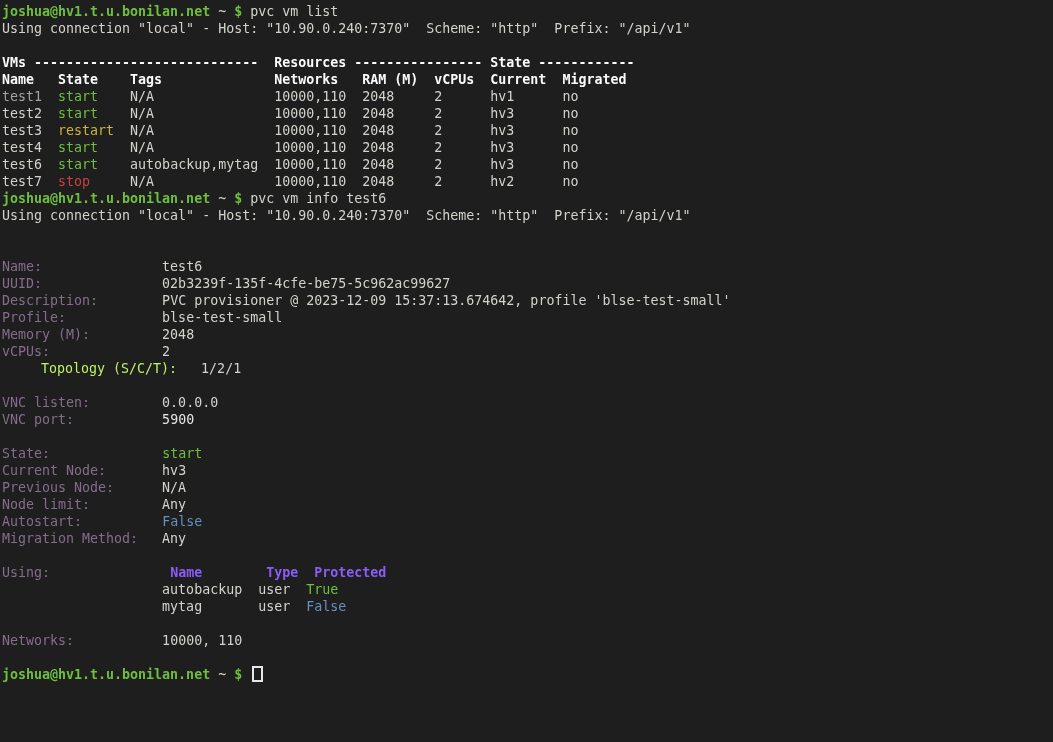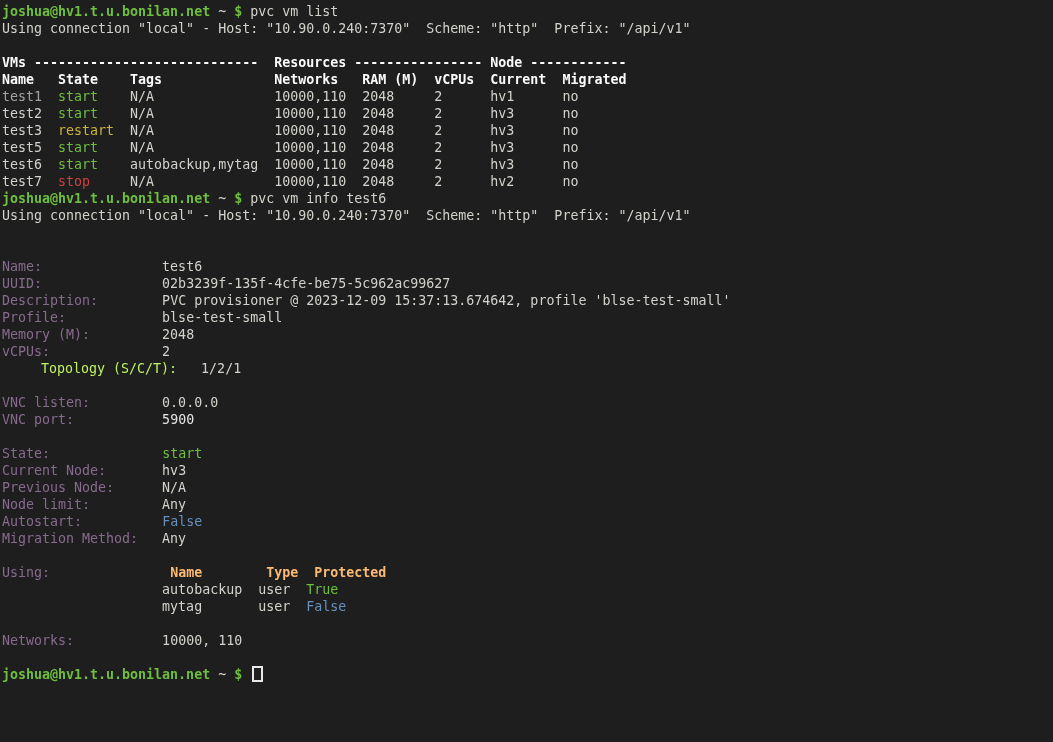--- a/index.html
+++ b/index.html
@@ -32,26 +32,26 @@
     margin-top: -2px;
   }
 </style>
 </head>
 <body style="background: rgb(30, 30, 30);">
 
 <div class="terminal" id="terminal" style="background: rgb(30, 30, 30); color: rgb(211, 210, 204);">
     <div class="line"><span style="color: rgb(111, 191, 63); font-weight: bold;">joshua@hv1.t.u.bonilan.net</span><span style="color: rgb(211, 210, 204);"> ~ </span><span style="color: rgb(111, 191, 63); font-weight: bold;">$</span><span style="color: rgb(211, 210, 204);"> pvc vm list</span></div>
     <div class="line"><span style="color: rgb(211, 210, 204);">Using connection "local" - Host: "10.90.0.240:7370"  Scheme: "http"  Prefix: "/api/v1"</span></div>
     <div class="line"></div>
-    <div class="line"><span style="color: rgb(251, 251, 251); font-weight: bold;">VMs ----------------------------  Resources ---------------- Node ------------</span></div>
+    <div class="line"><span style="color: rgb(251, 251, 251); font-weight: bold;">VMs ----------------------------  Resources ---------------- State ------------</span></div>
     <div class="line"><span style="color: rgb(251, 251, 251); font-weight: bold;">Name   State    Tags              Networks   RAM (M)  vCPUs  Current  Migrated</span></div>
     <div class="line"><span style="color: #a3a3a3;">test1  </span><span style="color: rgb(111, 191, 63);">start</span><span style="color: rgb(211, 210, 204);">    N/A               10000,110  2048     2      hv1      no</span></div>
     <div class="line"><span style="color: rgb(211, 210, 204);">test2  </span><span style="color: rgb(111, 191, 63);">start</span><span style="color: rgb(211, 210, 204);">    N/A               10000,110  2048     2      hv3      no</span></div>
     <div class="line"><span style="color: rgb(211, 210, 204);">test3  </span><span style="color: rgb(204, 180, 62);">restart</span><span style="color: rgb(211, 210, 204);">  N/A               10000,110  2048     2      hv3      no</span></div>
-    <div class="line"><span style="color: rgb(211, 210, 204);">test5  </span><span style="color: rgb(111, 191, 63);">start</span><span style="color: rgb(211, 210, 204);">    N/A               10000,110  2048     2      hv3      no</span></div>
+    <div class="line"><span style="color: rgb(211, 210, 204);">test4  </span><span style="color: rgb(111, 191, 63);">start</span><span style="color: rgb(211, 210, 204);">    N/A               10000,110  2048     2      hv3      no</span></div>
     <div class="line"><span style="color: rgb(211, 210, 204);">test6  </span><span style="color: rgb(111, 191, 63);">start</span><span style="color: rgb(211, 210, 204);">    autobackup,mytag  10000,110  2048     2      hv3      no</span></div>
     <div class="line"><span style="color: rgb(211, 210, 204);">test7  </span><span style="color: rgb(204, 64, 64);">stop</span><span style="color: rgb(211, 210, 204);">     N/A               10000,110  2048     2      hv2      no</span></div>
     <div class="line"><span style="color: rgb(111, 191, 63); font-weight: bold;">joshua@hv1.t.u.bonilan.net</span><span style="color: rgb(211, 210, 204);"> ~ </span><span style="color: rgb(111, 191, 63); font-weight: bold;">$</span><span style="color: rgb(211, 210, 204);"> pvc vm info test6</span></div>
     <div class="line"><span style="color: rgb(211, 210, 204);">Using connection "local" - Host: "10.90.0.240:7370"  Scheme: "http"  Prefix: "/api/v1"</span></div>
     <div class="line"></div>
     <div class="line"></div>
     <div class="line"><span style="color: rgb(135, 107, 141);">Name:</span><span style="color: rgb(211, 210, 204);">               test6</span></div>
     <div class="line"><span style="color: rgb(135, 107, 141);">UUID:</span><span style="color: rgb(211, 210, 204);">               02b3239f-135f-4cfe-be75-5c962ac99627</span></div>
     <div class="line"><span style="color: rgb(135, 107, 141);">Description:</span><span style="color: rgb(211, 210, 204);">        PVC provisioner @ 2023-12-09 15:37:13.674642, profile 'blse-test-small'</span></div>
     <div class="line"><span style="color: rgb(135, 107, 141);">Profile:</span><span style="color: rgb(211, 210, 204);">            blse-test-small</span></div>
@@ -62,20 +62,20 @@
     <div class="line"><span style="color: rgb(135, 107, 141);">VNC listen:</span><span style="color: rgb(211, 210, 204);">         0.0.0.0</span></div>
     <div class="line"><span style="color: rgb(135, 107, 141);">VNC port:</span><span style="color: #e5e5e5;">           5900</span></div>
     <div class="line"></div>
     <div class="line"><span style="color: rgb(135, 107, 141);">State:</span><span style="color: rgb(211, 210, 204);">              </span><span style="color: rgb(111, 191, 63);">start</span></div>
     <div class="line"><span style="color: rgb(135, 107, 141);">Current Node:</span><span style="color: rgb(211, 210, 204);">       hv3</span></div>
     <div class="line"><span style="color: rgb(135, 107, 141);">Previous Node:</span><span style="color: rgb(211, 210, 204);">      N/A</span></div>
     <div class="line"><span style="color: rgb(135, 107, 141);">Node limit:</span><span style="color: rgb(211, 210, 204);">         Any</span></div>
     <div class="line"><span style="color: rgb(135, 107, 141);">Autostart:</span><span style="color: rgb(211, 210, 204);">          </span><span style="color: rgb(102, 144, 189);">False</span></div>
     <div class="line"><span style="color: rgb(135, 107, 141);">Migration Method:</span><span style="color: rgb(211, 210, 204);">   Any</span></div>
     <div class="line"></div>
-    <div class="line"><span style="color: rgb(135, 107, 141);">Using:</span><span style="color: rgb(211, 210, 204);">               </span><span style="color: #fdba74; font-weight: bold;">Name        Type  Protected</span></div>
+    <div class="line"><span style="color: rgb(135, 107, 141);">Using:</span><span style="color: rgb(211, 210, 204);">               </span><span style="color: #8b5cf6; font-weight: bold;">Name        Type  Protected</span></div>
     <div class="line"><span style="color: rgb(211, 210, 204);">                    autobackup  user  </span><span style="color: rgb(111, 191, 63);">True</span></div>
     <div class="line"><span style="color: rgb(211, 210, 204);">                    mytag       user  </span><span style="color: rgb(102, 144, 189);">False</span></div>
     <div class="line"></div>
     <div class="line"><span style="color: rgb(135, 107, 141); text-align: center;">Networks:</span><span style="color: rgb(211, 210, 204);">           10000, 110</span></div>
     <div class="line"></div>
     <div class="line"><span style="color: rgb(111, 191, 63); font-weight: bold;">joshua@hv1.t.u.bonilan.net</span><span style="color: rgb(211, 210, 204);"> ~ </span><span style="color: rgb(111, 191, 63); font-weight: bold;">$</span><span style="color: rgb(211, 210, 204);"> </span><span class="cursor" style="border-color: rgb(232, 232, 232);"></span></div>
   </div>
 
 </body></html>

